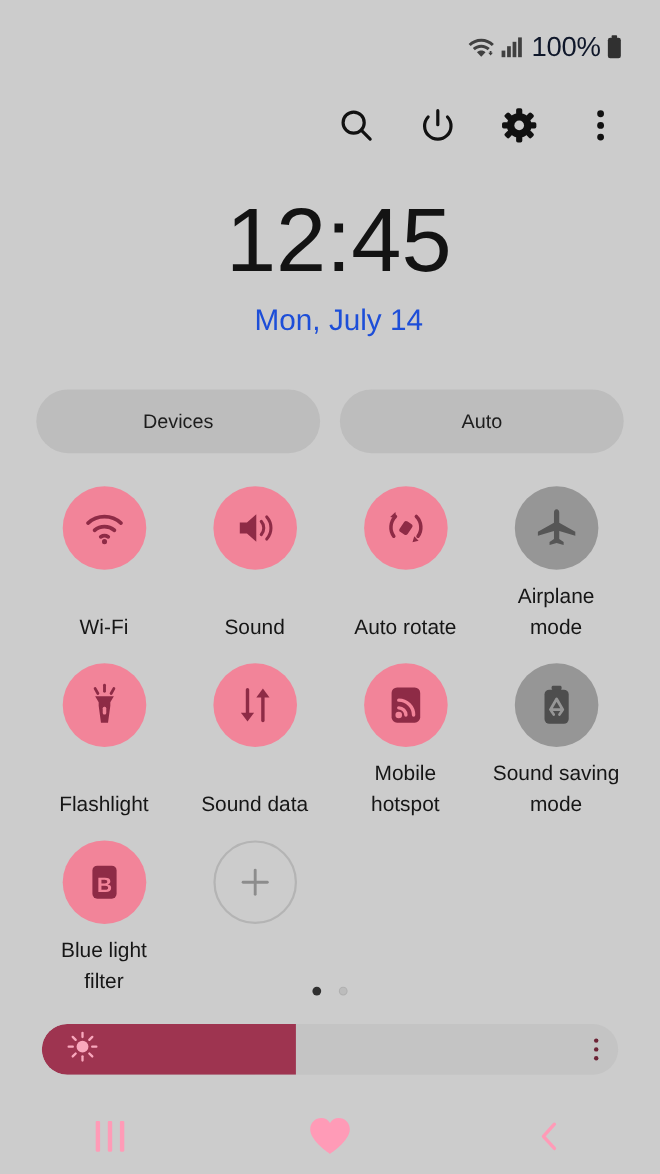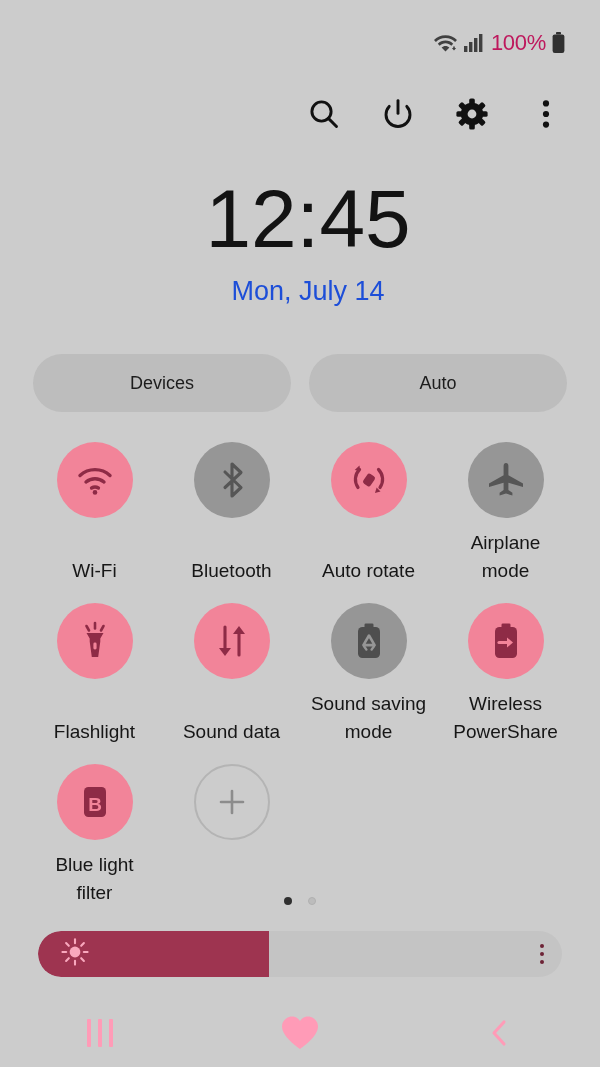--- a/index.html
+++ b/index.html
@@ -16,21 +16,21 @@
   }
 
   
   .status-bar {
     position: absolute; top: 0; left: 0; right: 0; height: 86px;
     display: flex; align-items: center; justify-content: flex-end;
     padding-right: 34px; gap: 4px;
   }
   .status-icons { display: flex; align-items: center; gap: 3px; }
   .status-text {
-    font-size: 22px; color: #be185d; letter-spacing: -0.3px;
+    font-size: 25px; color: #0f172a; letter-spacing: -0.3px;
     margin-left: 4px; margin-right: 1px;
   }
   .svg-ico { display: block; }
 
   
   .header-row {
     position: absolute; top: 90px; right: 30px;
     display: flex; align-items: center; gap: 26px;
   }
   .hdr-btn {
@@ -241,29 +241,33 @@
             <path d="M7 17.5a22 22 0 0 1 30 0"></path>
             <path d="M13 24a14 14 0 0 1 18 0"></path>
             <path d="M18.6 30a6.5 6.5 0 0 1 6.8 0"></path>
           </g>
           <circle cx="22" cy="34.4" r="2.3" fill="#8e2b46"></circle>
         </svg>
       </div>
       <div class="tile-label">Wi-Fi</div>
     </div>
 
-
-    <div class="tile">
-      <div class="tile-circle off">
-        <svg width="44" height="44" viewBox="0 0 44 44">
-          <path d="M22 6v32l9-8.5L15 14M22 38V6l9 8.5L15 29.5" fill="none" stroke="#565656" stroke-width="3.1" stroke-linejoin="round" stroke-linecap="round"></path>
-        </svg>
-      </div>
-      <div class="tile-label">Bluetooth</div>
-    </div>
+    <div class="tile">
+      <div class="tile-circle on">
+        <svg width="44" height="44" viewBox="0 0 44 44">
+          <path d="M8 17h6.5L23 9.5v25L14.5 27H8z" fill="#8e2b46"></path>
+          <g fill="none" stroke="#8e2b46" stroke-width="2.8" stroke-linecap="round">
+            <path d="M27.5 16a9 9 0 0 1 0 12"></path>
+            <path d="M32.5 12a15 15 0 0 1 0 20"></path>
+          </g>
+        </svg>
+      </div>
+      <div class="tile-label">Sound</div>
+    </div>
+
 
     <div class="tile">
       <div class="tile-circle on">
         <svg width="44" height="44" viewBox="0 0 44 44">
           <path d="M12.5 11.5a14 14 0 0 0-1.5 18" fill="none" stroke="#8e2b46" stroke-width="3.2" stroke-linecap="round"></path>
           <path d="M31.5 11.5a14 14 0 0 1 1.5 18" fill="none" stroke="#8e2b46" stroke-width="3.2" stroke-linecap="round"></path>
           <path d="M12.5 7.5l0.6 5.6-5.4-1.2z" fill="#8e2b46"></path>
           <path d="M33.5 33.5l-5.5 1.4 1.6-5.4z" fill="#8e2b46"></path>
           <rect x="17.6" y="16.2" width="8.8" height="11.6" rx="2.4" transform="rotate(34 22 22)" fill="#8e2b46"></rect>
         </svg>
@@ -302,44 +306,44 @@
             <line x1="15" y1="8" x2="15" y2="32"></line>
             <line x1="29" y1="36" x2="29" y2="12"></line>
           </g>
           <path d="M15 37l-6-8h12z" fill="#8e2b46"></path>
           <path d="M29 7l6 8H23z" fill="#8e2b46"></path>
         </svg>
       </div>
       <div class="tile-label">Sound data</div>
     </div>
 
+    <div class="tile">
+      <div class="tile-circle on">
+        <svg width="44" height="44" viewBox="0 0 44 44">
+          <rect x="9" y="6" width="26" height="32" rx="5" fill="#8e2b46"></rect>
+          <circle cx="15.5" cy="31" r="3" fill="#f28499"></circle>
+          <path d="M15.5 24.5a6.5 6.5 0 0 1 6.5 6.5" fill="none" stroke="#f28499" stroke-width="3.1" stroke-linecap="round"></path>
+          <path d="M15.5 17.5a13.5 13.5 0 0 1 13.5 13.5" fill="none" stroke="#f28499" stroke-width="3.1" stroke-linecap="round"></path>
+        </svg>
+      </div>
+      <div class="tile-label">Mobile hotspot</div>
+    </div>
 
     <div class="tile">
       <div class="tile-circle off">
         <svg width="44" height="44" viewBox="0 0 44 44">
           <rect x="17.5" y="4.5" width="9" height="4" rx="1.3" fill="#4e4e4e"></rect>
           <rect x="11" y="8" width="22" height="31" rx="4.4" fill="#4e4e4e"></rect>
           <path d="M22 16.5l5.6 9.6H16.4z" fill="none" stroke="#969696" stroke-width="2.6" stroke-linejoin="round"></path>
           <path d="M17 27.2l2.4 3.4M27 27.2l-2.4 3.4" stroke="#969696" stroke-width="2.4" stroke-linecap="round"></path>
         </svg>
       </div>
       <div class="tile-label">Sound saving mode</div>
     </div>
 
-    <div class="tile">
-      <div class="tile-circle on">
-        <svg width="44" height="44" viewBox="0 0 44 44">
-          <rect x="17.5" y="4.5" width="9" height="4" rx="1.3" fill="#8e2b46"></rect>
-          <rect x="11" y="8" width="22" height="31" rx="4.4" fill="#8e2b46"></rect>
-          <path d="M15 23.5h10" stroke="#f28499" stroke-width="3.2" stroke-linecap="round"></path>
-          <path d="M23 18.4l6 5.1-6 5.1z" fill="#f28499"></path>
-        </svg>
-      </div>
-      <div class="tile-label">Wireless PowerShare</div>
-    </div>
 
     <div class="tile">
       <div class="tile-circle on">
         <svg width="44" height="44" viewBox="0 0 44 44">
           <rect x="11" y="7" width="22" height="30" rx="4.4" fill="#8e2b46"></rect>
           <path d="M11 11.4a4.4 4.4 0 0 1 4.4-4.4H33l-6 6z" fill="#a6days" opacity="0"></path>
           <text x="22" y="30.5" font-family="'Liberation Sans', sans-serif" font-size="19" font-weight="bold" fill="#f28499" text-anchor="middle">B</text>
         </svg>
       </div>
       <div class="tile-label">Blue light filter</div>

